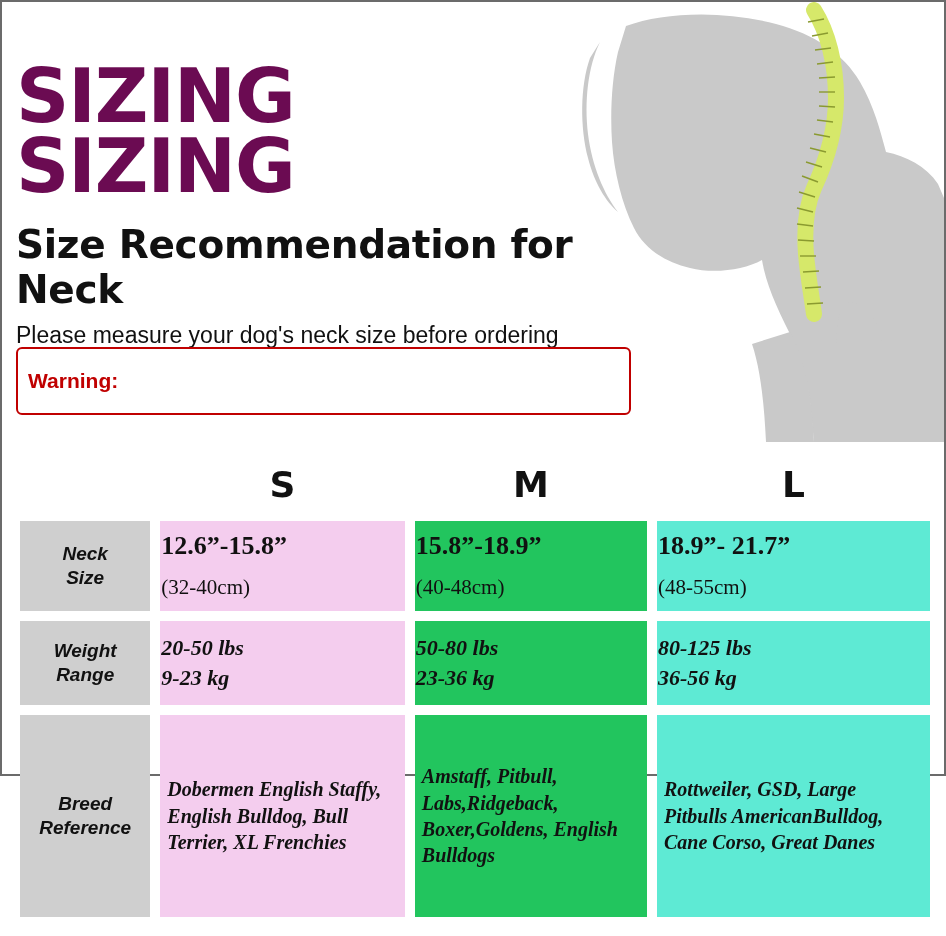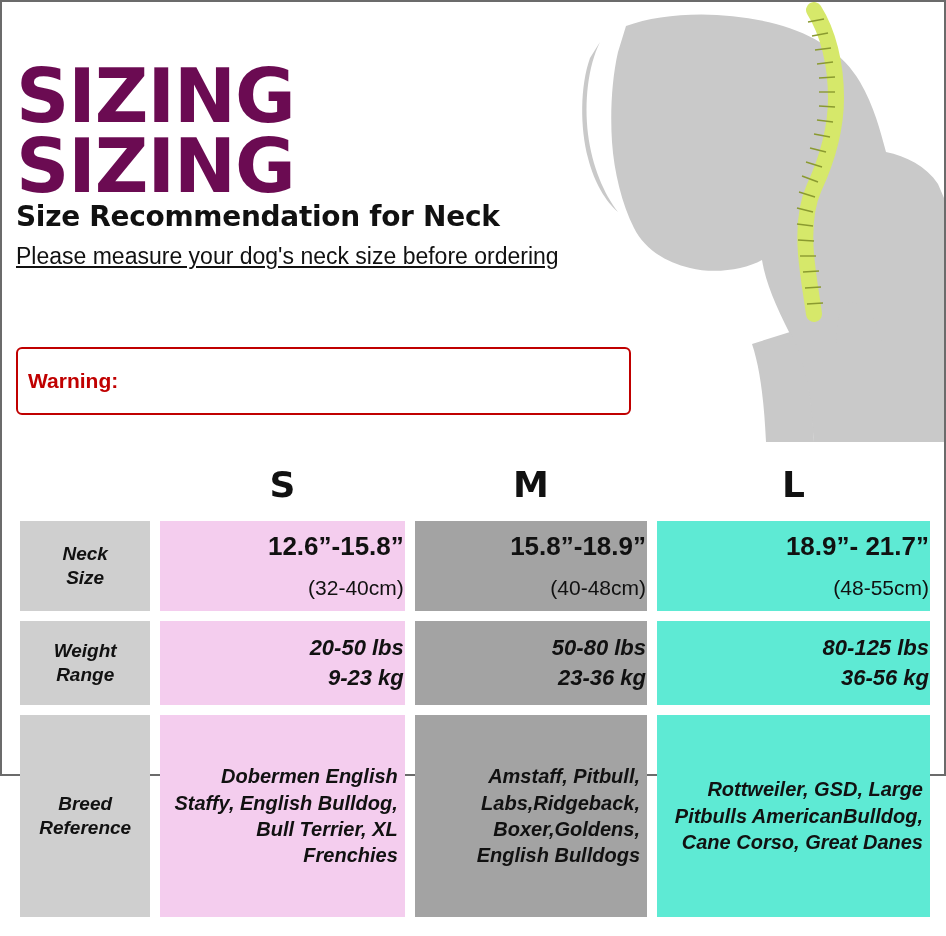--- a/index.html
+++ b/index.html
@@ -46,32 +46,32 @@
     font-family: "DejaVu Sans", sans-serif;
     font-weight: 700;
     color: #6b0b52;
     font-size: 74px;
     line-height: 0.92;
     letter-spacing: -1px;
   }
   .title-line.second { margin-top: 2px; }
 
   .subtitle {
+    margin-top: 22px;
     font-family: "DejaVu Sans", sans-serif;
     font-weight: 700;
-    font-size: 28px;
+    font-size: 39px;
     color: #111;
     letter-spacing: -0.3px;
   }
   .instruction {
     margin-top: 10px;
     font-size: 23px;
     color: #111;
     font-family: "Liberation Sans", sans-serif;
-    text-decoration: underline;
   }
 
   
   .warning-box {
     position: absolute;
     left: 14px;
     top: 345px;
     width: 615px;
     height: 68px;
     box-sizing: border-box;
@@ -133,27 +133,27 @@
     color: #111;
     font-weight: 700;
     font-style: italic;
     font-size: 19px;
     text-align: center;
     vertical-align: middle;
     font-family: "Liberation Sans", sans-serif;
     line-height: 1.25;
   }
   td.cell {
-    text-align: right;
+    text-align: left;
     vertical-align: middle;
-    font-family: Liberation Sans, sans-serif;
+    font-family: Liberation Serif, serif;
     color: #111;
   }
   td.pink { background: #f4cdee; }
-  td.blue { background: #a3a3a3; }
+  td.blue { background: #22c55e; }
   td.green { background: #5eead4; }
 
   .neck-main {
     font-weight: 700;
     font-size: 26px;
     line-height: 1.1;
     display: block;
   }
   .neck-sub {
     font-size: 21px;

